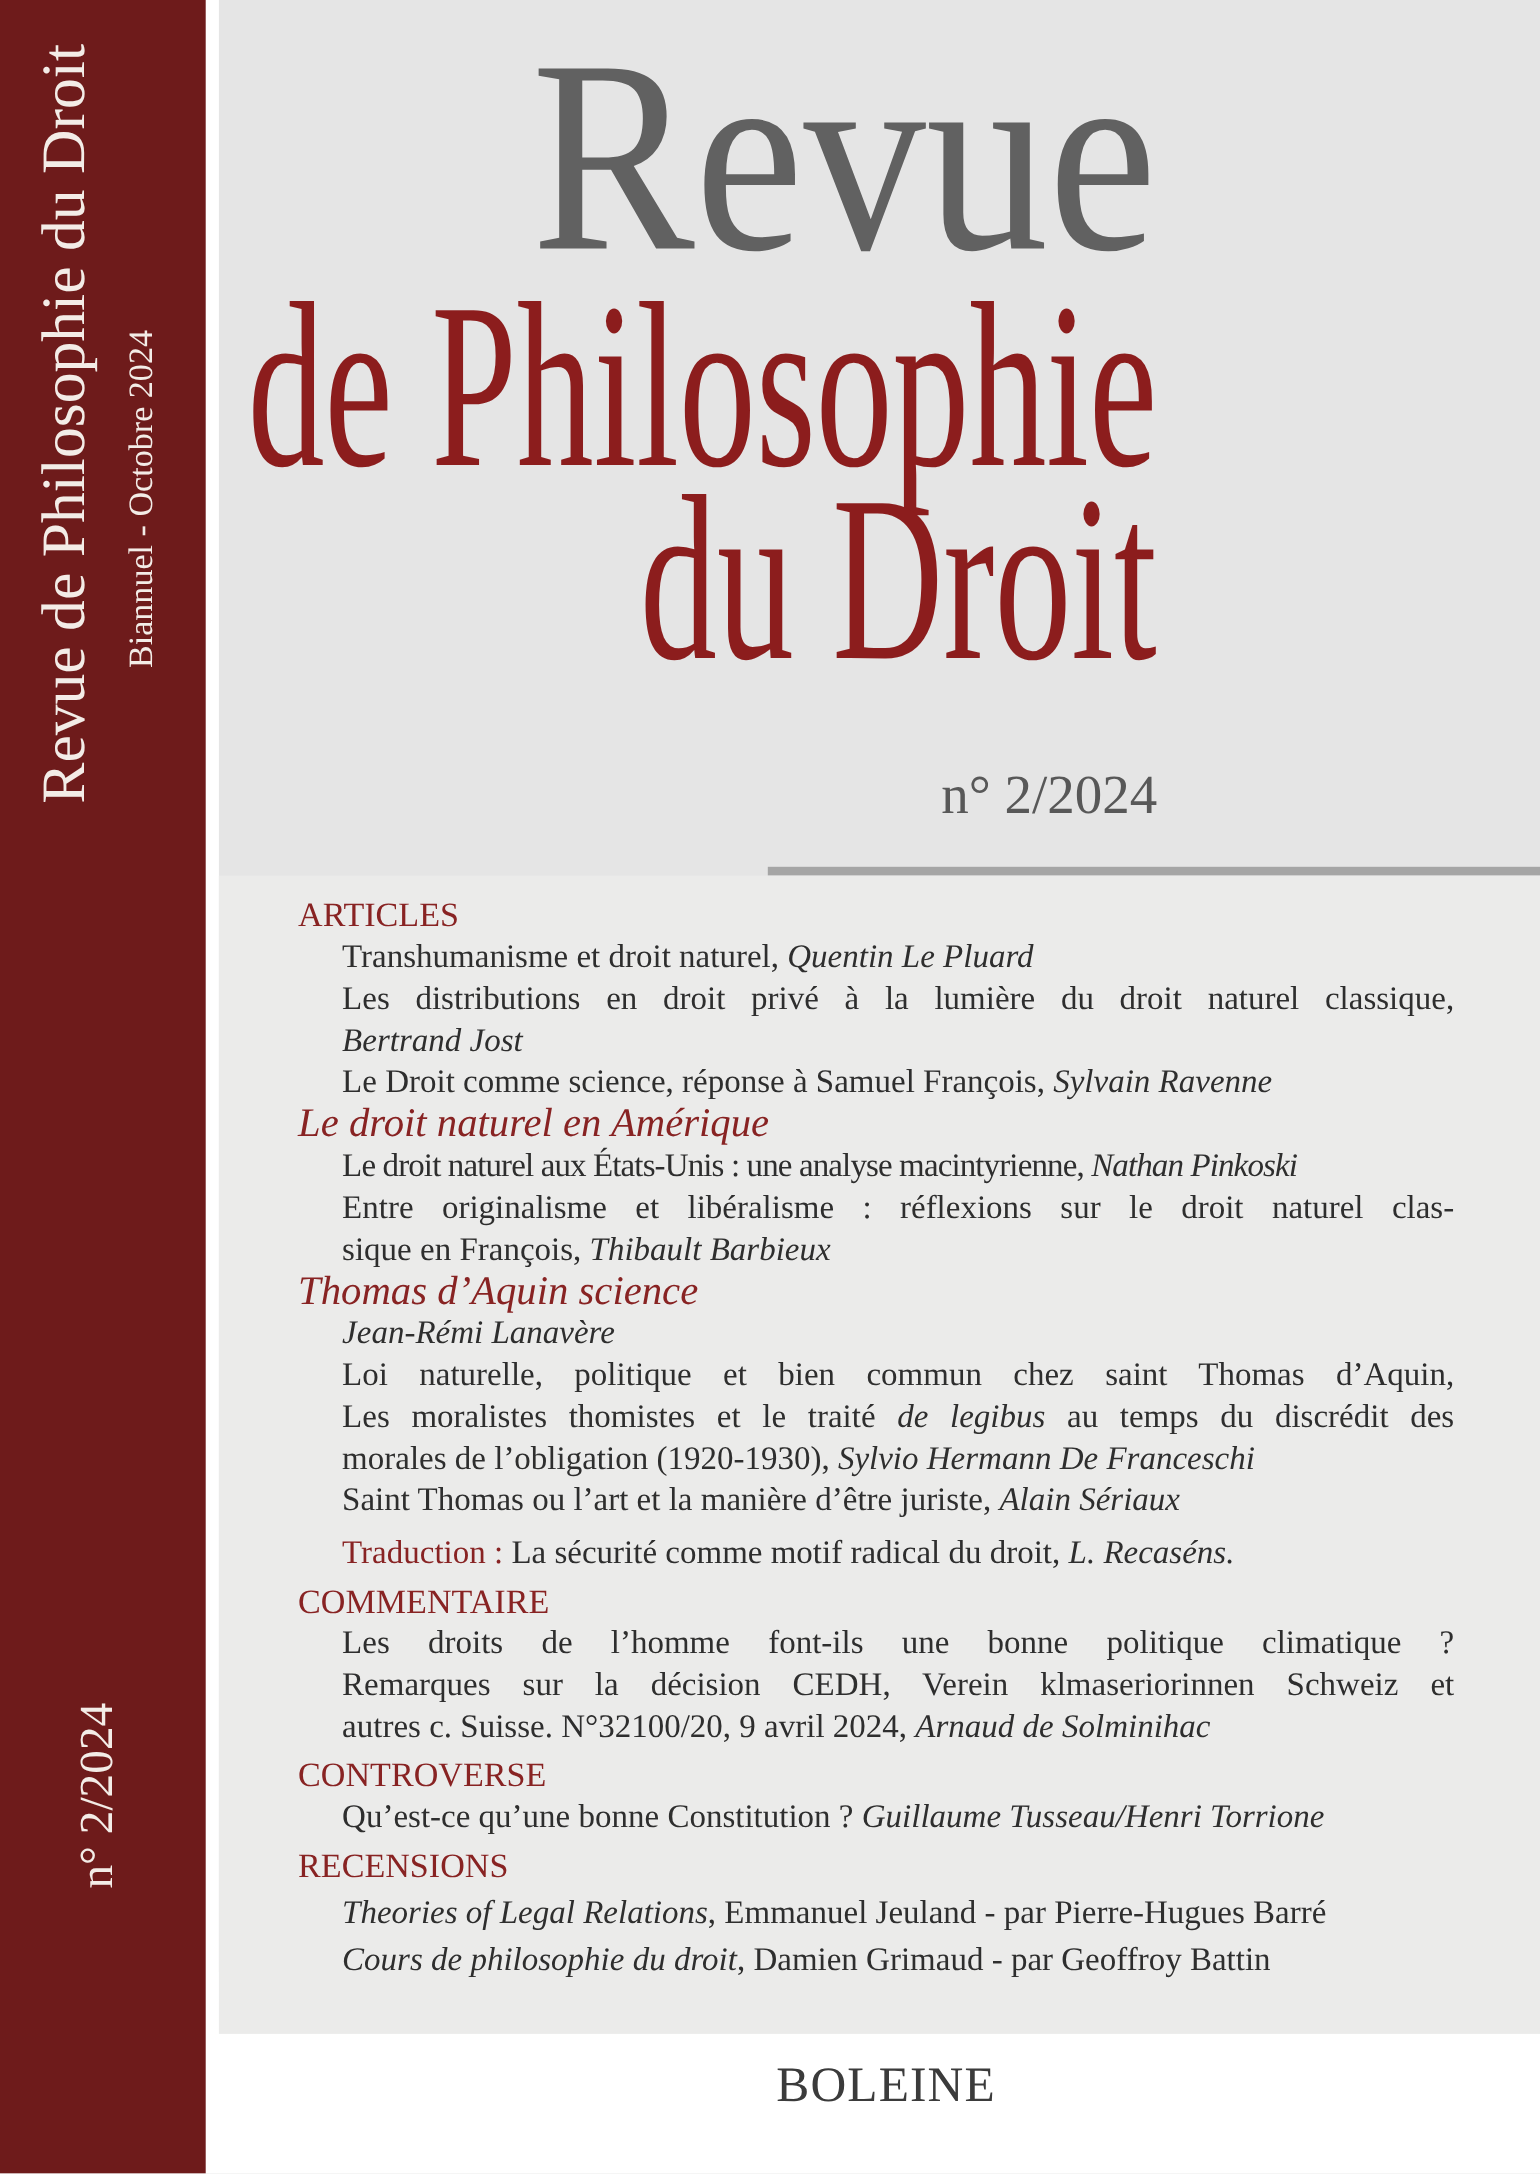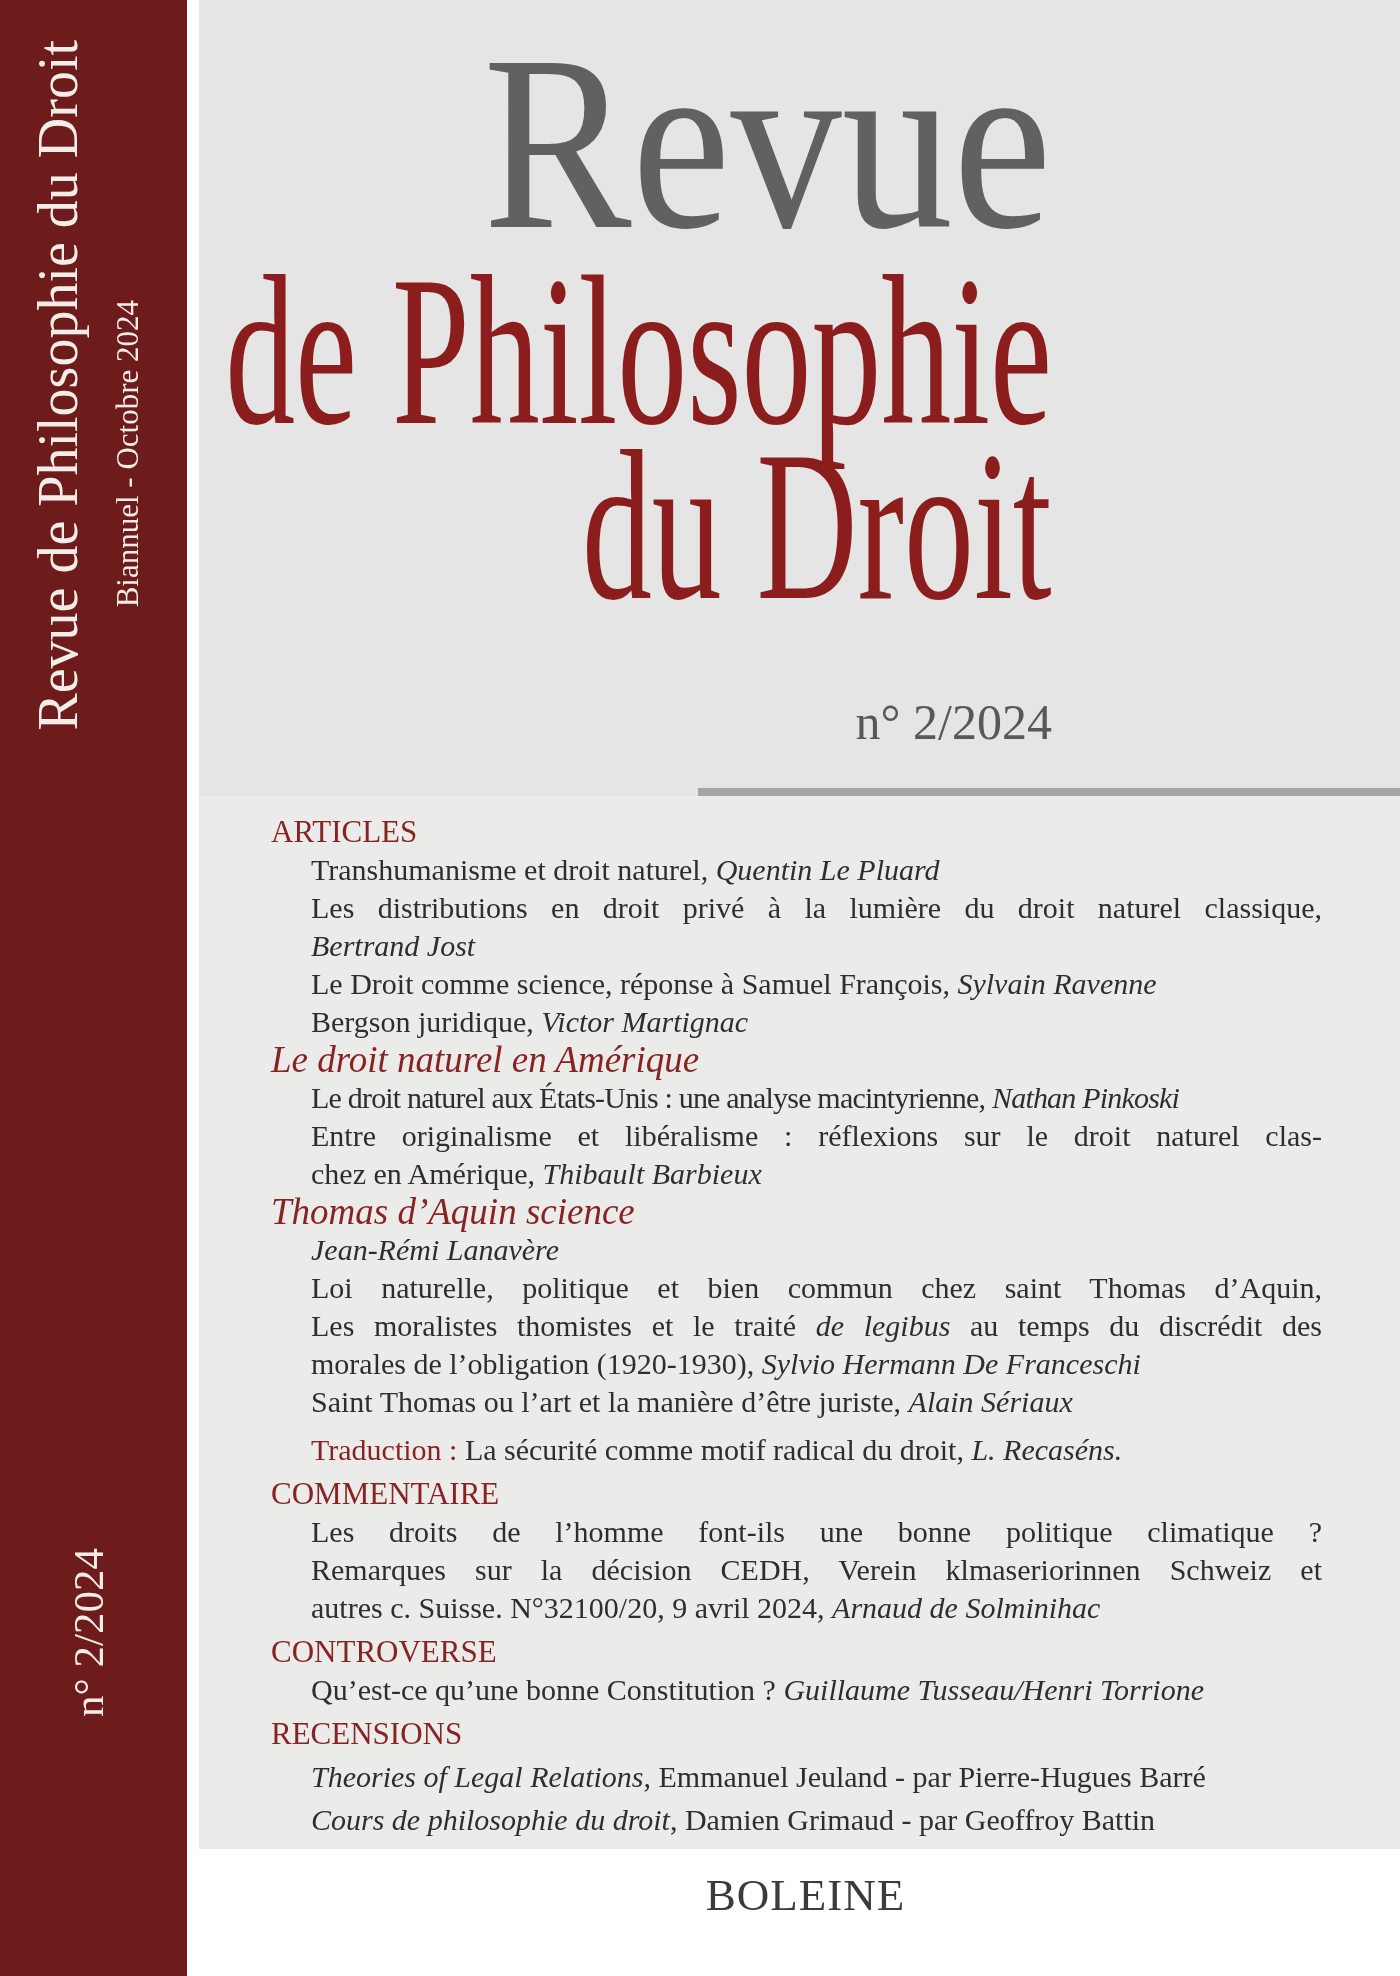--- a/index.html
+++ b/index.html
@@ -107,25 +107,24 @@
   <div id="mast-issue" class="mast">n° 2/2024</div>
 
   <div id="divider"></div>
 
   <div id="toc">
       <div class="toc-h">ARTICLES</div>
       <div class="toc-e"><span class="s-r">Transhumanisme et droit naturel, </span><span class="s-i">Quentin Le Pluard</span></div>
       <div class="toc-e j"><span class="s-r">Les distributions en droit privé à la lumière du droit naturel classique,</span></div>
       <div class="toc-e"><span class="s-i">Bertrand Jost</span></div>
       <div class="toc-e"><span class="s-r">Le Droit comme science, réponse à Samuel François, </span><span class="s-i">Sylvain Ravenne</span></div>
-      <div class="toc-e"><span class="s-r">Bergson juridique, </span><span class="s-i">Victor Martignac</span></div>
       <div class="toc-sh">Le droit naturel en Amérique</div>
       <div class="toc-e tight"><span class="s-r">Le droit naturel aux États-Unis : une analyse macintyrienne, </span><span class="s-i">Nathan Pinkoski</span></div>
       <div class="toc-e j"><span class="s-r">Entre originalisme et libéralisme : réflexions sur le droit naturel clas-</span></div>
-      <div class="toc-e"><span class="s-r">chez en Amérique, </span><span class="s-i">Thibault Barbieux</span></div>
+      <div class="toc-e"><span class="s-r">sique en François, </span><span class="s-i">Thibault Barbieux</span></div>
       <div class="toc-sh">Thomas d’Aquin science</div>
       <div class="toc-e"><span class="s-i">Jean-Rémi Lanavère</span></div>
       <div class="toc-e j"><span class="s-r">Loi naturelle, politique et bien commun chez saint Thomas d’Aquin,</span></div>
       <div class="toc-e j"><span class="s-r">Les moralistes thomistes et le traité </span><span class="s-i">de legibus</span><span class="s-r"> au temps du discrédit des</span></div>
       <div class="toc-e"><span class="s-r">morales de l’obligation (1920-1930), </span><span class="s-i">Sylvio Hermann De Franceschi</span></div>
       <div class="toc-e"><span class="s-r">Saint Thomas ou l’art et la manière d’être juriste, </span><span class="s-i">Alain Sériaux</span></div>
       <div class="toc-e" style="margin-top: 10px;"><span class="s-red">Traduction : </span><span class="s-r">La sécurité comme motif radical du droit, </span><span class="s-i">L. Recaséns.</span></div>
       <div class="toc-h">COMMENTAIRE</div>
       <div class="toc-e j"><span class="s-r">Les droits de l’homme font-ils une bonne politique climatique ?</span></div>
       <div class="toc-e j"><span class="s-r">Remarques sur la décision CEDH, Verein klmaseriorinnen Schweiz et</span></div>

